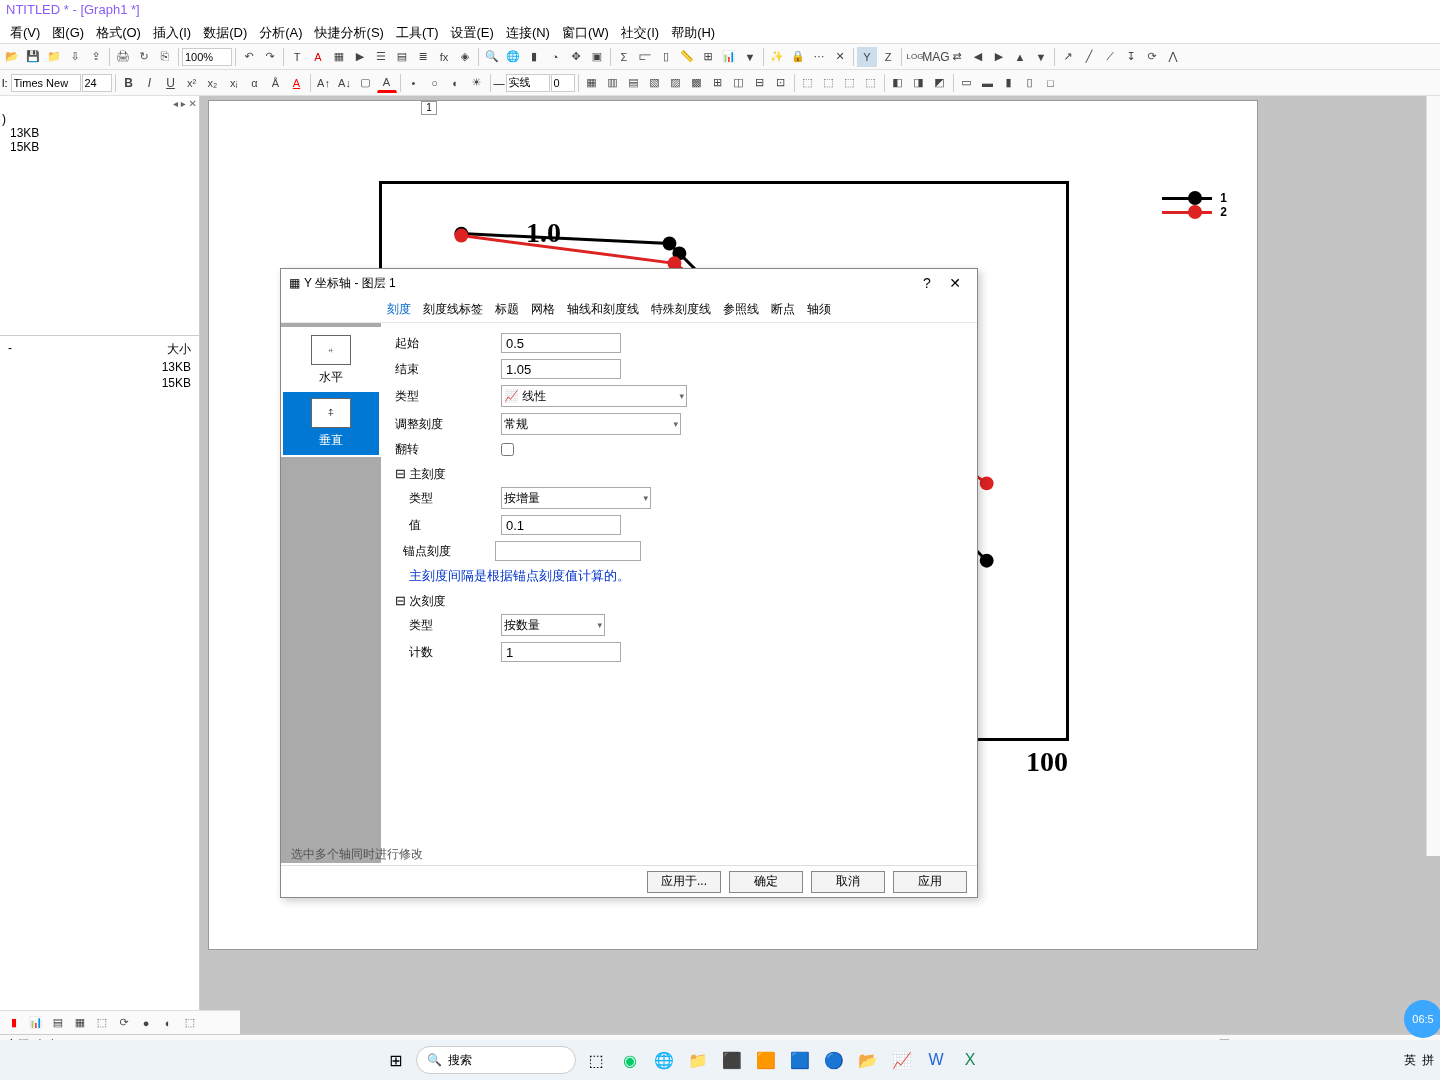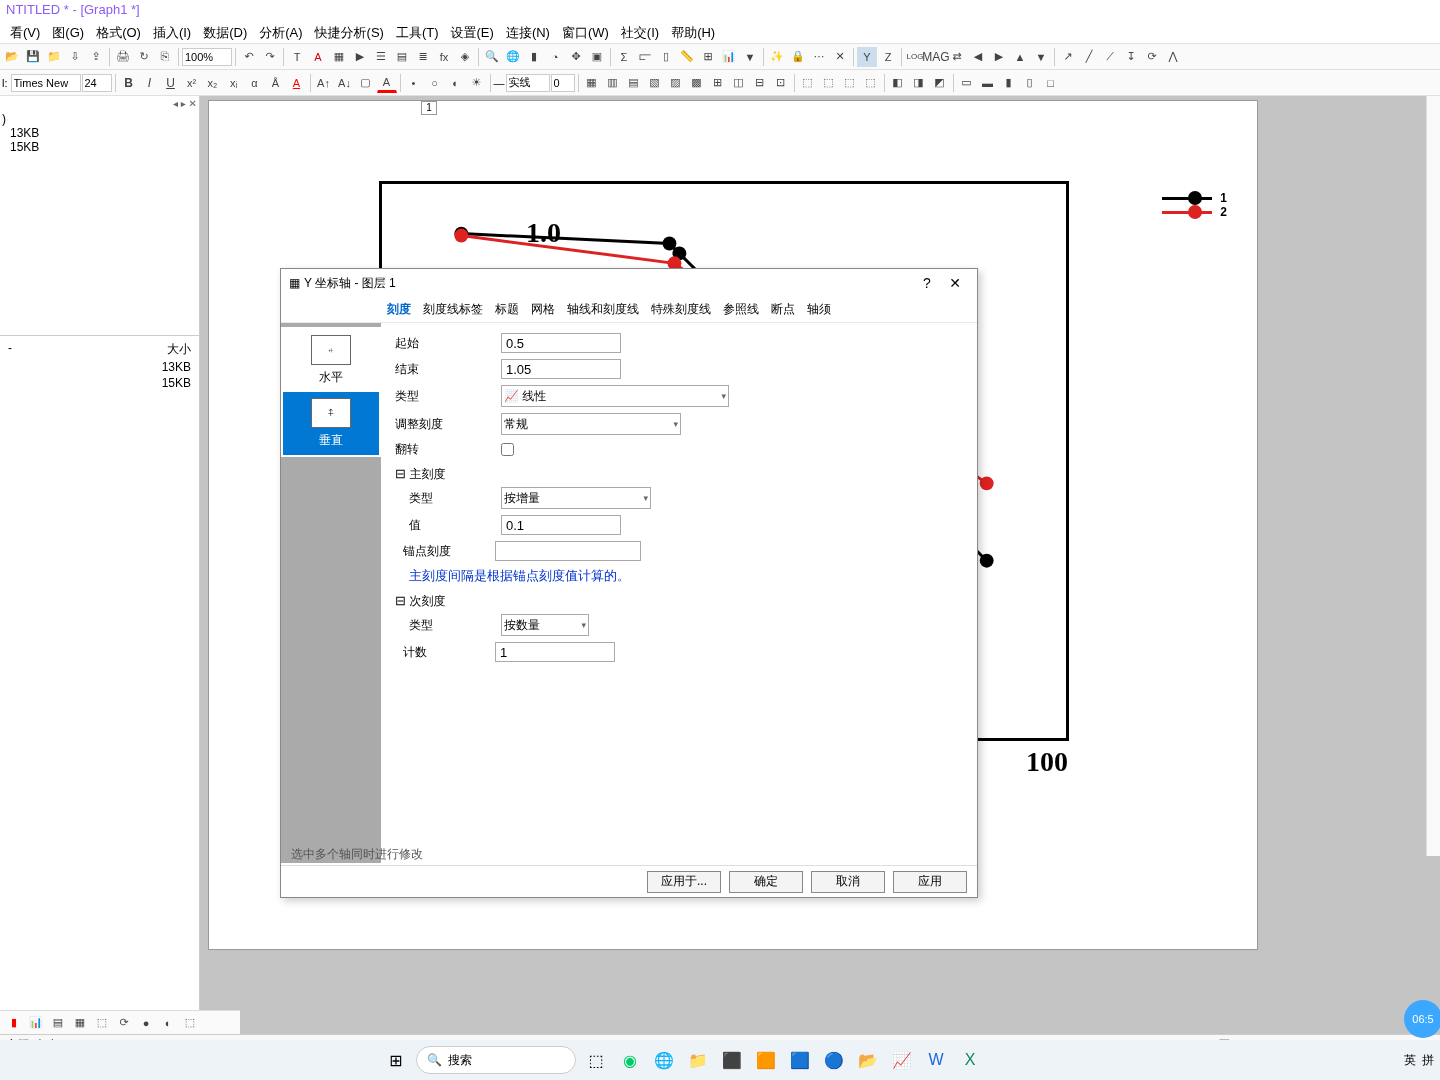--- a/index.html
+++ b/index.html
@@ -28,21 +28,21 @@
 .legline .dot { width:14px; height:14px; border-radius:50%; position:absolute; top:-6px; left:26px; }
 .xtick { position:absolute; bottom:-40px; right:-2px; font-size:28px; font-weight:bold; font-family:"Times New Roman",serif; }
 svg.chartlines { position:absolute; inset:0; }
 
 
 .dialog { position:absolute; left:280px; top:268px; width:698px; height:630px; background:#fff; border:1px solid #888; box-shadow:3px 3px 8px rgba(0,0,0,.2); }
 .dlg-title { height:28px; display:flex; align-items:center; padding:0 8px; font-size:13px; }
 .dlg-title .sp { flex:1; }
 .dlg-title .x { width:28px; text-align:center; font-size:14px; }
 .dlg-tabs { display:flex; gap:12px; padding:4px 106px 4px; font-size:13px; border-bottom:1px solid #e8e8e8;}
-.dlg-tabs span.active { color:#0066cc;font-weight:bold; }
+.dlg-tabs span.active { color:#0066cc; }
 .dlg-body { display:flex; height:540px; }
 .dlg-side { width:100px; background:#aaa; padding-top:4px; }
 .axis-item { text-align:center; padding:6px 0; font-size:12px; }
 .axis-item.sel { background:#0078d4; color:#fff; }
 .axis-thumb { width:40px; height:30px; margin:0 auto 4px; background:#fff; border:1px solid #666; display:flex; align-items:center; justify-content:center; font-size:10px;}
 .dlg-form { flex:1; padding:10px 14px; font-size:13px; }
 .frow { display:flex; align-items:center; margin-bottom:6px; }
 .flab { width:106px; }
 .finp { width:120px; height:20px; border:1px solid #aaa; padding:0 4px; font-size:13px; }
 .fsel { width:180px; height:22px; border:1px solid #aaa; font-size:13px; padding:0 2px; display:flex; align-items:center; justify-content:space-between;}
@@ -307,21 +307,21 @@
       <div class="frow">
           <span class="flab">起始</span>
           <input class="finp" value="0.5" style="">
         </div>
       <div class="frow">
           <span class="flab">结束</span>
           <input class="finp" value="1.05" style="">
         </div>
       <div class="frow">
           <span class="flab">类型</span>
-          <div class="fsel" style="width:228px">
+          <div class="fsel" style="width:186px">
             <span>📈 <span>线性</span></span>
             <span class="arr">▾</span>
           </div>
         </div>
       <div class="frow">
           <span class="flab">调整刻度</span>
           <div class="fsel">
             <span>常规</span>
             <span class="arr">▾</span>
           </div>
@@ -348,26 +348,26 @@
             <span class="flab" style="width:92px">锚点刻度</span>
             <input class="finp" style="width: 146px;">
           </div>
         <div class="note">主刻度间隔是根据锚点刻度值计算的。</div>
       </div>
 
       <div class="grp">
         <div class="grp-t">⊟ <span>次刻度</span></div>
         <div class="frow" style="margin-left:14px">
             <span class="flab" style="width:92px">类型</span>
-            <div class="fsel" style="width:88px">
+            <div class="fsel" style="width:104px">
               <span>按数量</span>
               <span class="arr">▾</span>
             </div>
           </div>
-        <div class="frow" style="margin-left:8px">
+        <div class="frow" style="margin-left:14px">
             <span class="flab" style="width:92px">计数</span>
             <input class="finp" value="1" style="">
           </div>
       </div>
     </div>
   </div>
   <div class="dlg-foot">
     <div class="hint">选中多个轴同时进行修改</div>
     <button class="dbtn">应用于...</button>
     <button class="dbtn">确定</button>

